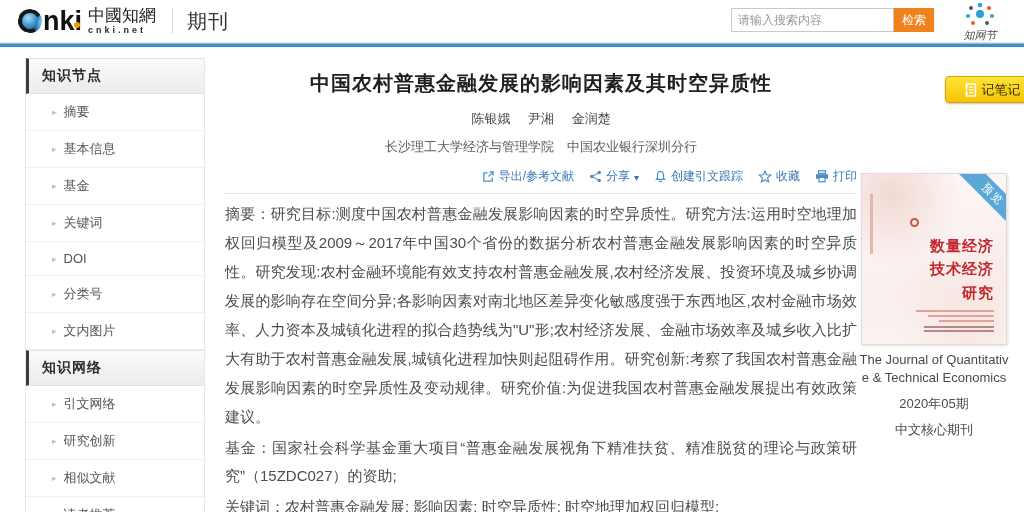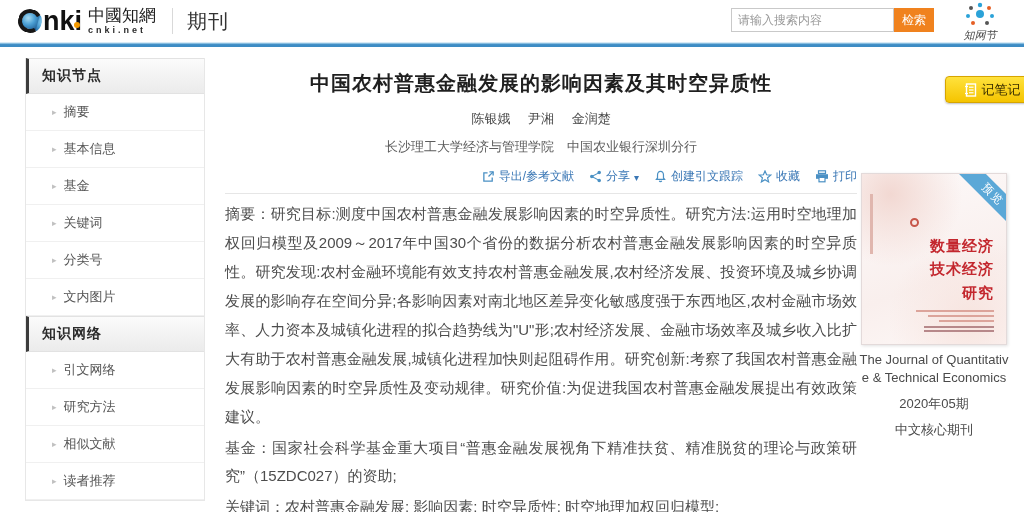--- a/index.html
+++ b/index.html
@@ -144,35 +144,39 @@
     <div class="sb-item">
         <span class="bullet"></span>
         <span>基金</span>
       </div>
     <div class="sb-item">
         <span class="bullet"></span>
         <span>关键词</span>
       </div>
     <div class="sb-item">
         <span class="bullet"></span>
+        <span>DOI</span>
+      </div>
+    <div class="sb-item">
+        <span class="bullet"></span>
         <span>分类号</span>
       </div>
     <div class="sb-item">
         <span class="bullet"></span>
         <span>文内图片</span>
       </div>
 
     <div class="sb-header">知识网络</div>
     <div class="sb-item">
         <span class="bullet"></span>
         <span>引文网络</span>
       </div>
     <div class="sb-item">
         <span class="bullet"></span>
-        <span>研究方法</span>
+        <span>研究创新</span>
       </div>
     <div class="sb-item">
         <span class="bullet"></span>
         <span>相似文献</span>
       </div>
     <div class="sb-item">
         <span class="bullet"></span>
         <span>读者推荐</span>
       </div>
 

